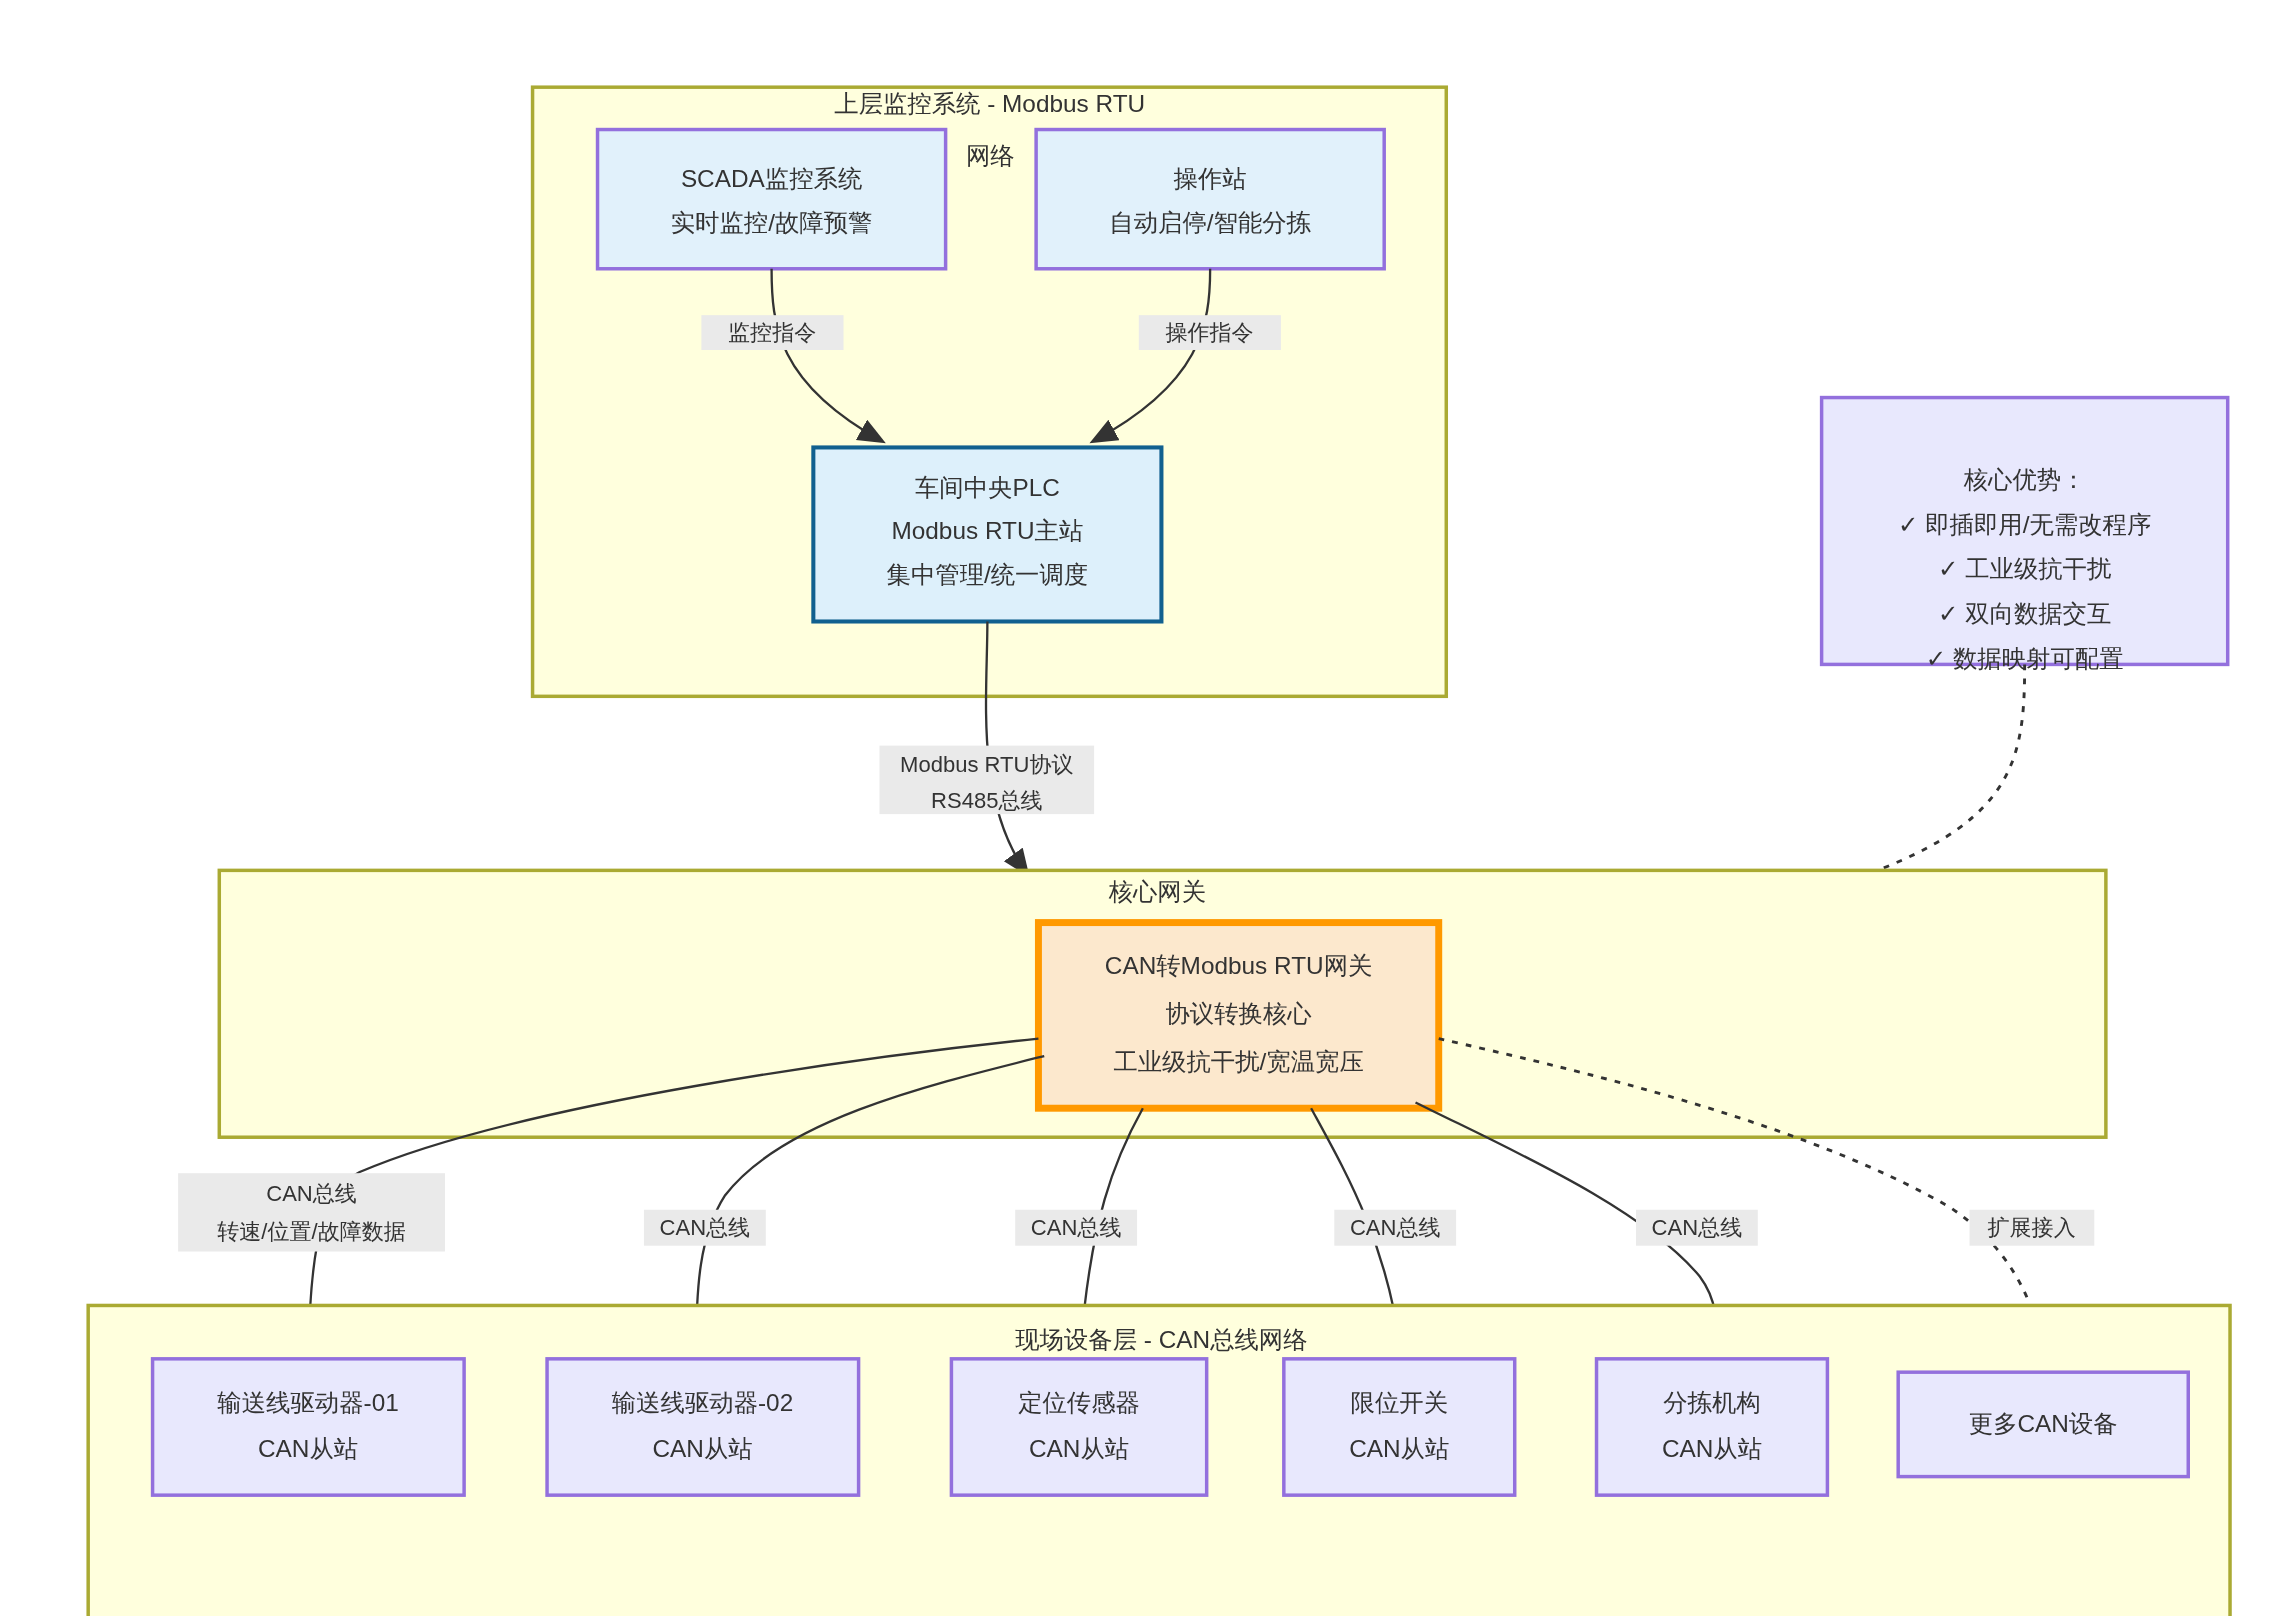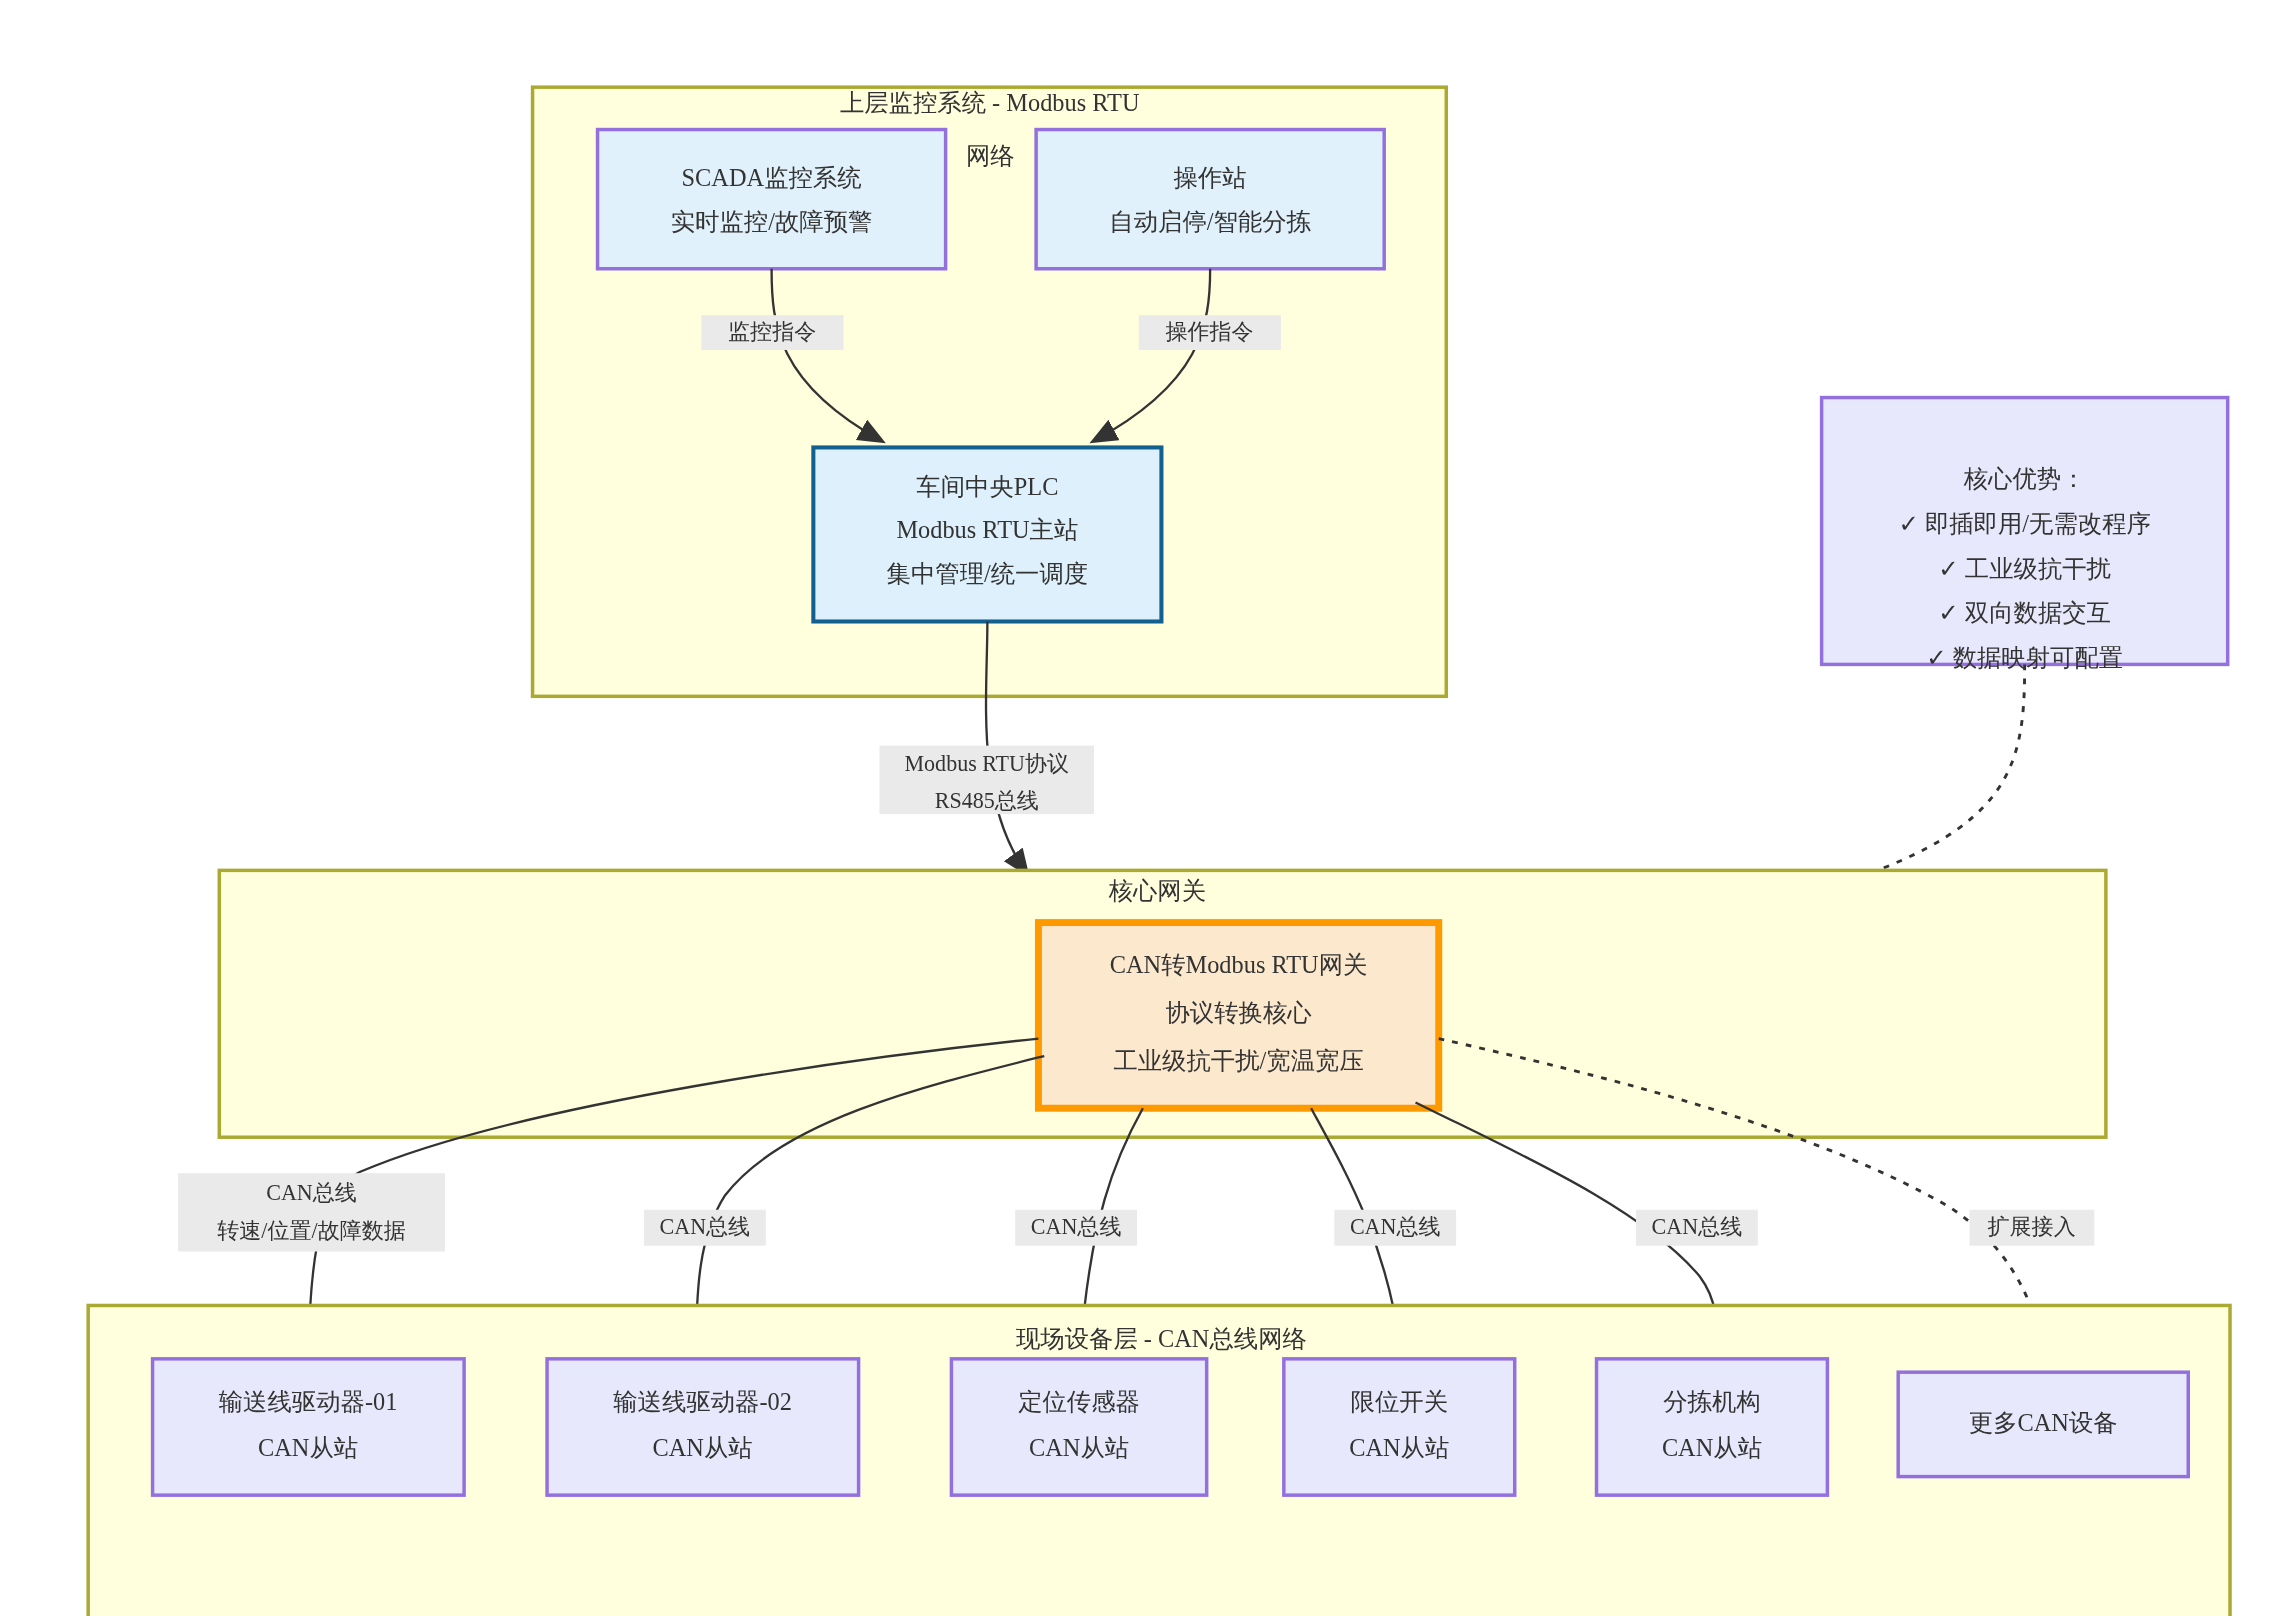--- a/index.html
+++ b/index.html
@@ -5,21 +5,21 @@
   html, body {
     margin: 0;
     padding: 0;
     background: #ffffff;
   }
   #stage {
     position: relative;
     width: 2295px;
     height: 1616px;
     background: #ffffff;
-    font-family: Liberation Serif, serif;
+    font-family: Liberation Sans, sans-serif;
     overflow: hidden;
   }
   svg.layer {
     position: absolute;
     top: 0; left: 0;
     width: 2295px;
     height: 1616px;
   }
   .subgraph-rect {
     fill: #ffffdd;

